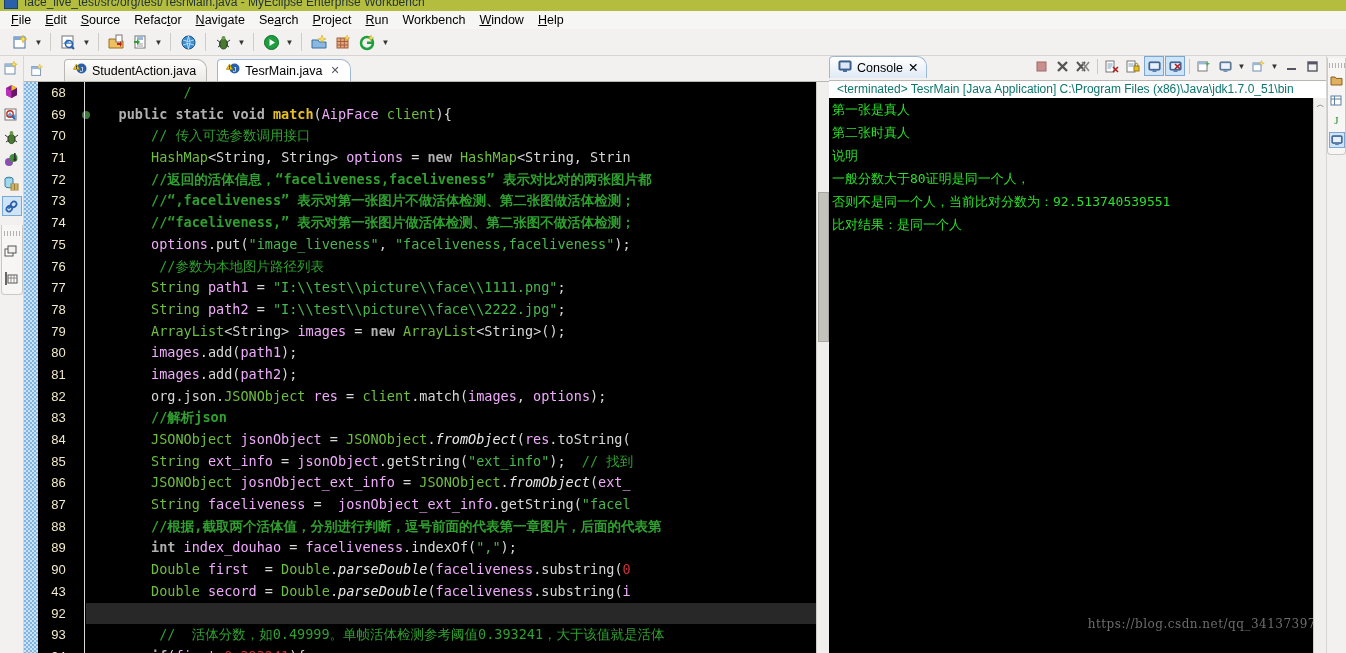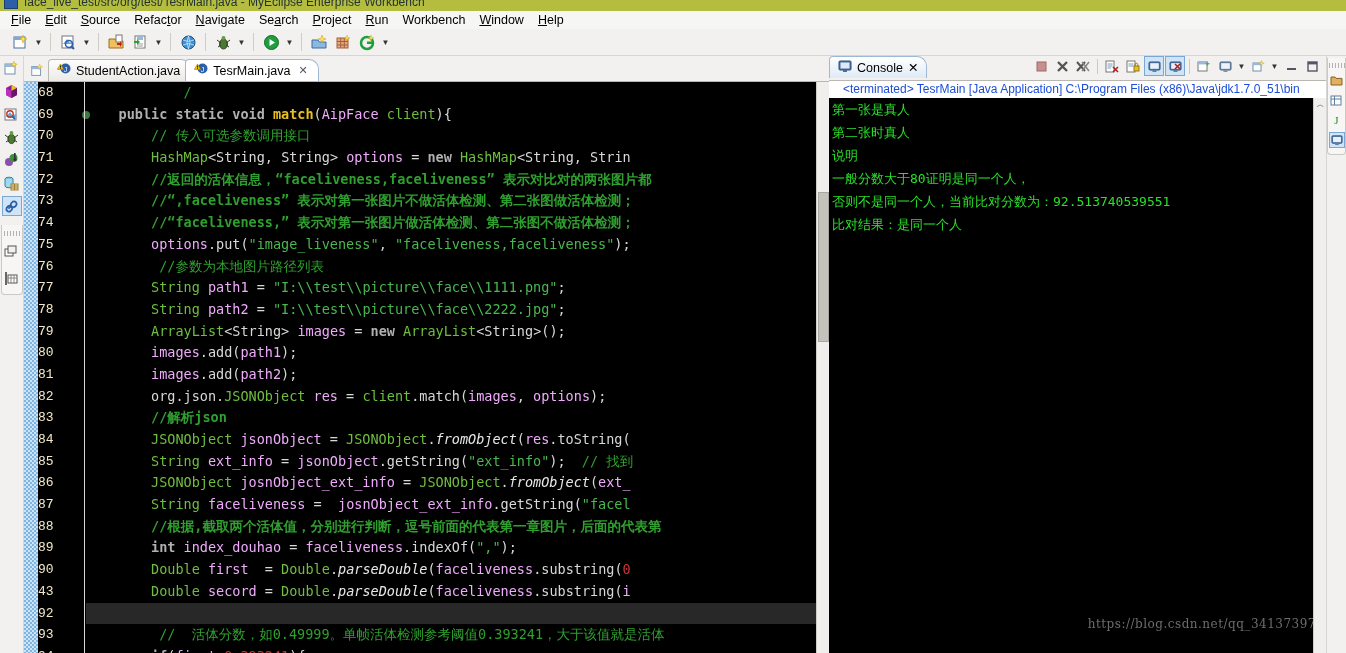--- a/index.html
+++ b/index.html
@@ -96,20 +96,21 @@
   .editor-wrap {
     position: absolute; left: 24px; top: 56px;
     width: 805px; height: 597px;
     background: #f2f1ef;
   }
   .tabbar {
     position: relative; height: 25px; width: 805px;
     background: #f2f1ef;
     display: flex; align-items: flex-end;
     padding-left: 2px;
+    gap: 16px;
   }
   .tab-newicon { width: 22px; height: 22px; display:flex;align-items:center;justify-content:center;}
   .tab {
     height: 22px;
     display: flex; align-items: center; gap: 5px;
     padding: 0 10px 0 8px;
     font-size: 12.5px; color: #000;
     border: 1px solid #b9b7b2; border-bottom: none;
     background: linear-gradient(to bottom,#fdfdfd,#eceae6);
     border-radius: 4px 10px 0 0;
@@ -135,23 +136,23 @@
     position: absolute; left: 0; top: 0; width: 14px; height: 572px;
     background:
       repeating-conic-gradient(#7fb3e0 0% 25%, #cde4f7 0% 50%) 0 0 / 4px 4px;
   }
   .gutter {
     position: absolute; left: 14px; top: 0; width: 44px; height: 572px;
     background: #000;
   }
   .gutter-line {
     height: 21.7px; line-height: 21.7px;
-    text-align: left; padding-right: 3px;
+    text-align: center; padding-right: 3px;
     font-size: 13px; color: #f2e9c8;
-    font-family: Liberation Mono, monospace;
+    font-family: Liberation Sans, sans-serif;
     position: relative;
   }
   .fold-mark {
     position: absolute; right: -8px; top: 7px;
     width: 8px; height: 8px; border-radius: 50%;
     background: #3d7a3d;
   }
   .vsep {
     position: absolute; left: 60px; top: 0; width: 1px; height: 572px;
     background: #d8d8d8;
@@ -212,22 +213,22 @@
   }
   .ct-btn { width: 20px; height: 20px; display:flex;align-items:center;justify-content:center;}
   .ct-btn.sel { background: #cfe4f7; border: 1px solid #7aa8d4; }
   .ct-sep { width: 1px; height: 15px; background: #cbc9c4; margin: 0 3px; }
   .ct-arrow { width: 11px; height: 20px; display:flex;align-items:center;justify-content:center;font-size:8px;color:#333;}
 
   .console-info {
     width: 497px; height: 18px;
     background: #ffffff;
     border-top: 1px solid #b9b7b2;
-    font-size: 12px; color: #1d4ed8;
-    padding-left: 14px; line-height: 17px;
+    font-size: 12px; color: #0f766e;
+    padding-left: 8px; line-height: 17px;
     white-space: nowrap; overflow: hidden;
     font-family: "Liberation Sans", sans-serif;
   }
   .console-out {
     position: relative;
     width: 497px; height: 555px;
     background: #000000;
     overflow: hidden;
   }
   .console-line {

